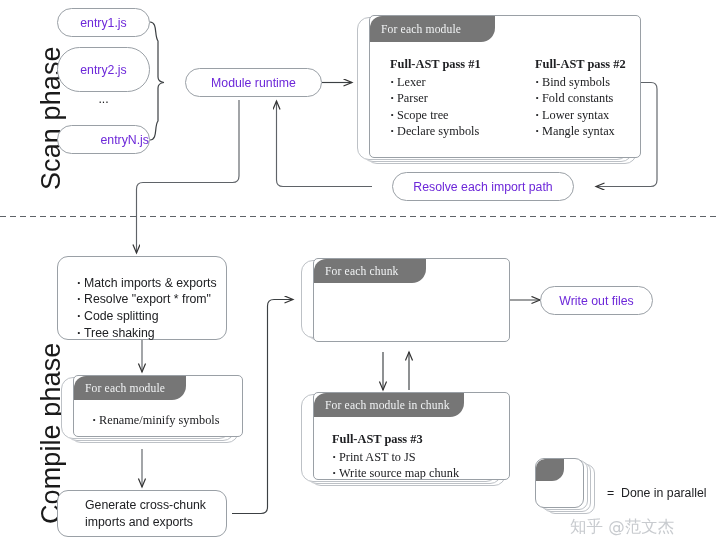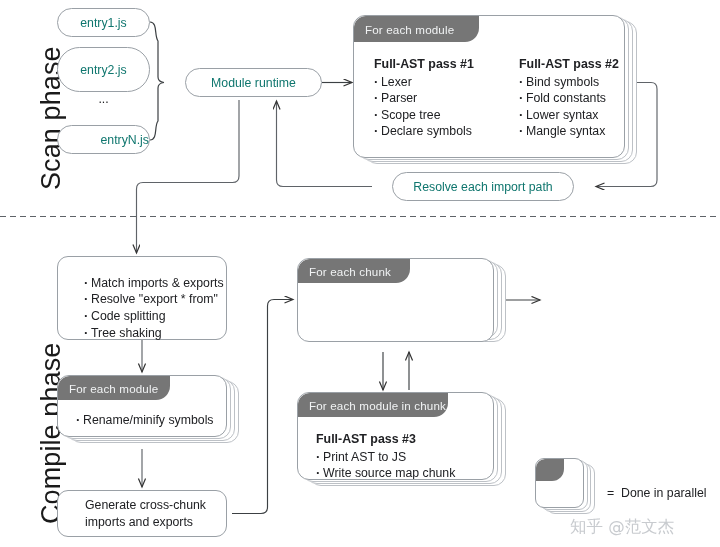--- a/index.html
+++ b/index.html
@@ -8,36 +8,36 @@
   #canvas{position:absolute;left:0;top:0;width:720px;height:547px;}
   svg.wires{position:absolute;left:0;top:0;width:720px;height:547px;overflow:visible;}
 
   
   .phase-label{position:absolute;font-size:27px;color:#1a1a1a;
        white-space:nowrap;transform-origin:0 0;letter-spacing:.1px;}
 
   
   .pill{position:absolute;box-sizing:border-box;border:1.1px solid #9aa0a6;
         border-radius:999px;background:#fff;display:flex;align-items:center;
-        justify-content:center;font-size:12.3px;color:#0f766e;text-align:center;}
+        justify-content:center;font-size:12.3px;color:#6d28d9;text-align:center;}
 
   
   .rbox{position:absolute;box-sizing:border-box;border:1.1px solid #9aa0a6;
         border-radius:11px;background:#fff;}
   .rbox-c{position:absolute;box-sizing:border-box;border-radius:11px;
         display:flex;flex-direction:column;justify-content:center;
         font-size:12.3px;line-height:16.4px;}
 
   
   .stack{position:absolute;}
   .stack .layer{position:absolute;box-sizing:border-box;
         border:1.1px solid #bdc1c6;border-radius:12px;background:#fff;}
-  .stack .front{position:absolute;left:0;top:0;box-sizing:border-box;
-        border:1.1px solid #9aa0a6;border-radius:12px;background:#fff;
-        overflow:hidden;}
+  .stack .front{position:absolute;left:16px;top:0;box-sizing:border-box;
+        border:1.1px solid #9aa0a6;border-radius:5px;background:#fff;
+        overflow:hidden;font-family:Liberation Serif, serif;}
   .tab{position:absolute;left:0;top:0;background:#767676;
        border-radius:12px 0 14px 0;color:#f1f3f4;font-size:11.6px;
        display:flex;align-items:center;padding-left:11px;box-sizing:border-box;
        letter-spacing:.15px;}
   .card-body{position:absolute;left:0;right:0;}
 
   .list{font-size:12.3px;line-height:16.6px;color:#202124;}
   .list div{white-space:nowrap;}
   .bullet::before{content:"\00B7";display:inline-block;width:7px;
        font-weight:700;font-size:13px;}
@@ -148,21 +148,21 @@
         </div>
       </div>
     </div>
   </div>
 
   <div class="pill" style="left:392px;top:172px;width:182px;height:29px;">
     <span>Resolve each import path</span>
   </div>
 
   <div class="rbox" style="left:57px;top:256px;width:170px;height:84px;"></div>
-  <div class="rbox-c list" style="left:66px;top:256px;width:170px;height:104px;padding-left:18px;">
+  <div class="rbox-c list" style="left:59px;top:256px;width:170px;height:104px;padding-left:18px;">
     <div class="bullet">Match imports &amp; exports</div>
     <div class="bullet">Resolve "export * from"</div>
     <div class="bullet">Code splitting</div>
     <div class="bullet">Tree shaking</div>
   </div>
 
   <div class="stack" style="left:57px;top:375px;width:185px;height:75px;">
     <div class="layer" style="left:12px;top:6px;width:170px;height:62px;"></div>
     <div class="layer" style="left:8px;top:4px;width:170px;height:62px;"></div>
     <div class="layer" style="left:4px;top:2px;width:170px;height:62px;"></div>
@@ -202,20 +202,23 @@
         <span>For each module in chunk</span>
       </div>
       <div class="card-body list" style="top:38px;padding-left:18px;">
         <div class="hdr">Full-AST pass #3</div>
         <div class="bullet">Print AST to JS</div>
         <div class="bullet">Write source map chunk</div>
       </div>
     </div>
   </div>
 
+  <div class="pill" style="left:540px;top:286px;width:113px;height:29px;">
+    <span>Write out files</span>
+  </div>
 
   <div class="lg-stack" style="left:535px;top:458px;width:70px;height:62px;">
     <div class="llayer" style="left:11px;top:6px;width:49px;height:50px;"></div>
     <div class="llayer" style="left:7px;top:4px;width:49px;height:50px;"></div>
     <div class="llayer" style="left:4px;top:2px;width:49px;height:50px;"></div>
     <div class="lfront" style="width:49px;height:50px;">
       <div class="lg-tab" style="width:28px;height:22px;"></div>
     </div>
   </div>
   <div class="legend-eq" style="left:607px;top:486px;">=</div>

